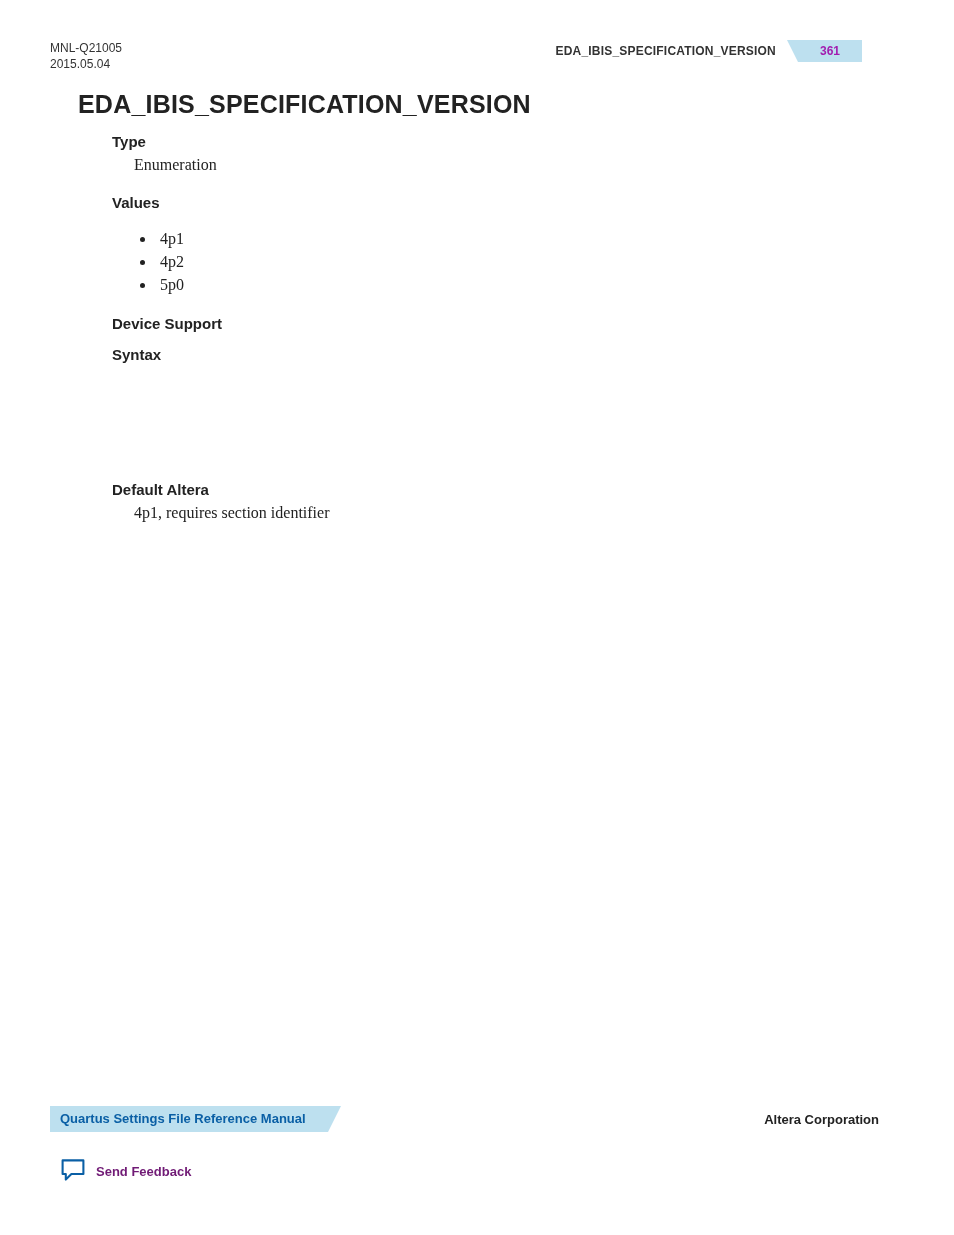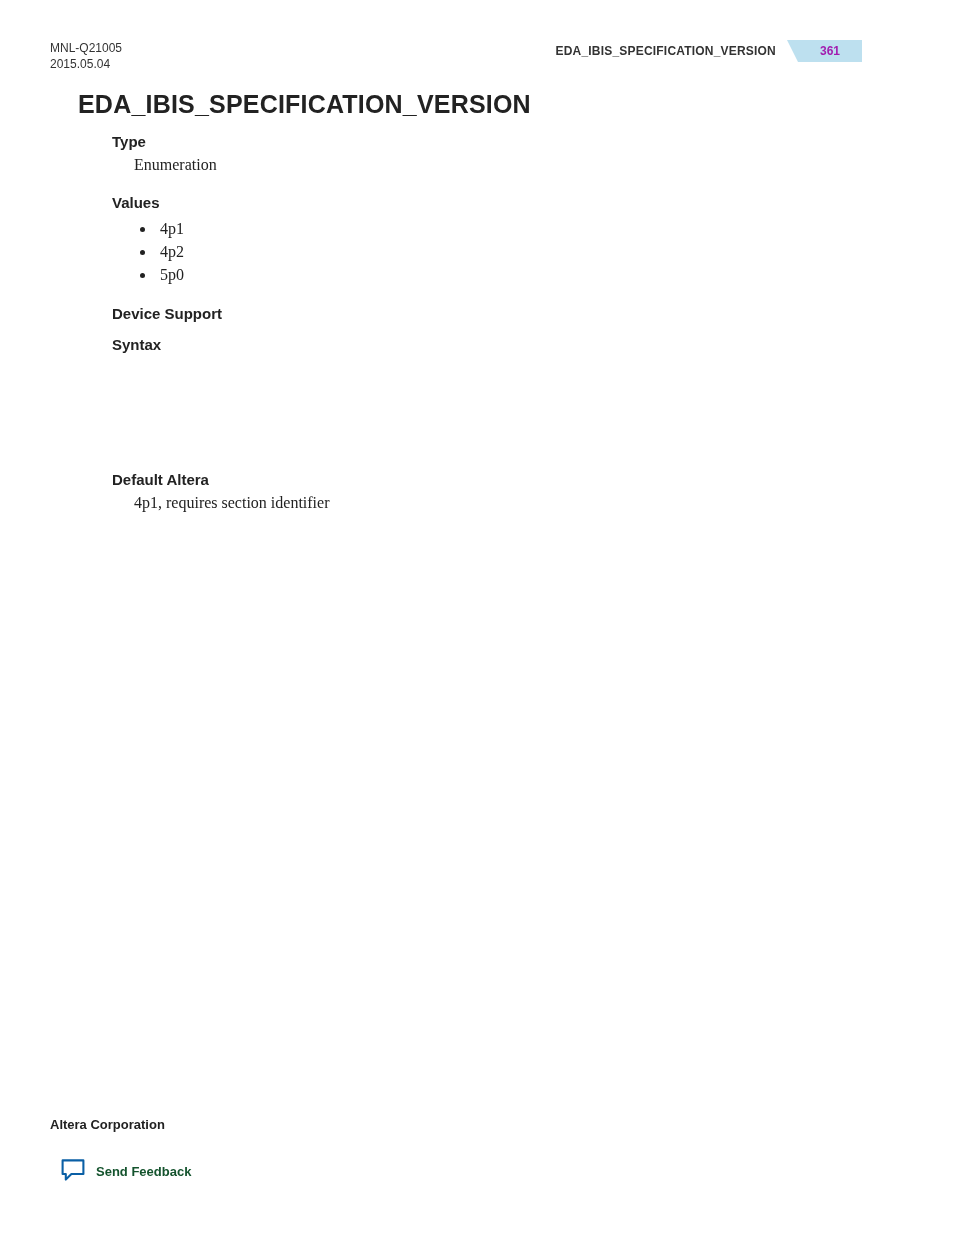--- a/index.html
+++ b/index.html
@@ -85,21 +85,21 @@
     font-weight: 700;
     font-size: 15px;
     margin: 14px 0 4px 34px;
   }
   .section-body {
     font-size: 16px;
     margin: 0 0 18px 56px;
     line-height: 1.35;
   }
   ul.values {
-    margin: 6px 0 18px 78px;
+    margin: 16px 0 18px 78px;
     padding: 0;
     font-size: 16px;
     line-height: 1.45;
   }
   ul.values li {
     list-style: disc;
     margin-left: 0;
     padding-left: 4px;
   }
   .syntax-space {
@@ -143,21 +143,21 @@
   .footer-right {
     color: #222;
   }
   .feedback {
     display: flex;
     align-items: center;
     gap: 10px;
     font-family: "Myriad Pro", "Segoe UI", Arial, sans-serif;
     font-size: 13px;
     font-weight: 700;
-    color: #14532d;
+    color: #701a75;
     margin-left: 10px;
   }
   .feedback svg {
     width: 26px;
     height: 24px;
   }
 </style>
 </head>
 <body>
 
@@ -191,20 +191,21 @@
 
     <div class="section-head">Syntax</div>
     <div class="syntax-space"></div>
 
     <div class="section-head">Default Altera</div>
     <p class="section-body">4p1, requires section identifier</p>
   </div>
 
   <div class="footer">
     <div class="footer-bar">
+      <span class="footer-left-badge">Quartus Settings File Reference Manual</span>
       <span class="footer-right">Altera Corporation</span>
     </div>
     <div class="feedback">
       <span>
         <svg viewBox="0 0 32 30" fill="none" stroke="#0a5fa5" stroke-width="2.6" stroke-linejoin="round" stroke-linecap="round">
           <path d="M3 3 H29 V20 H14 L7 27 V20 H3 Z"></path>
         </svg>
       </span>
       <span>Send Feedback</span>
     </div>

